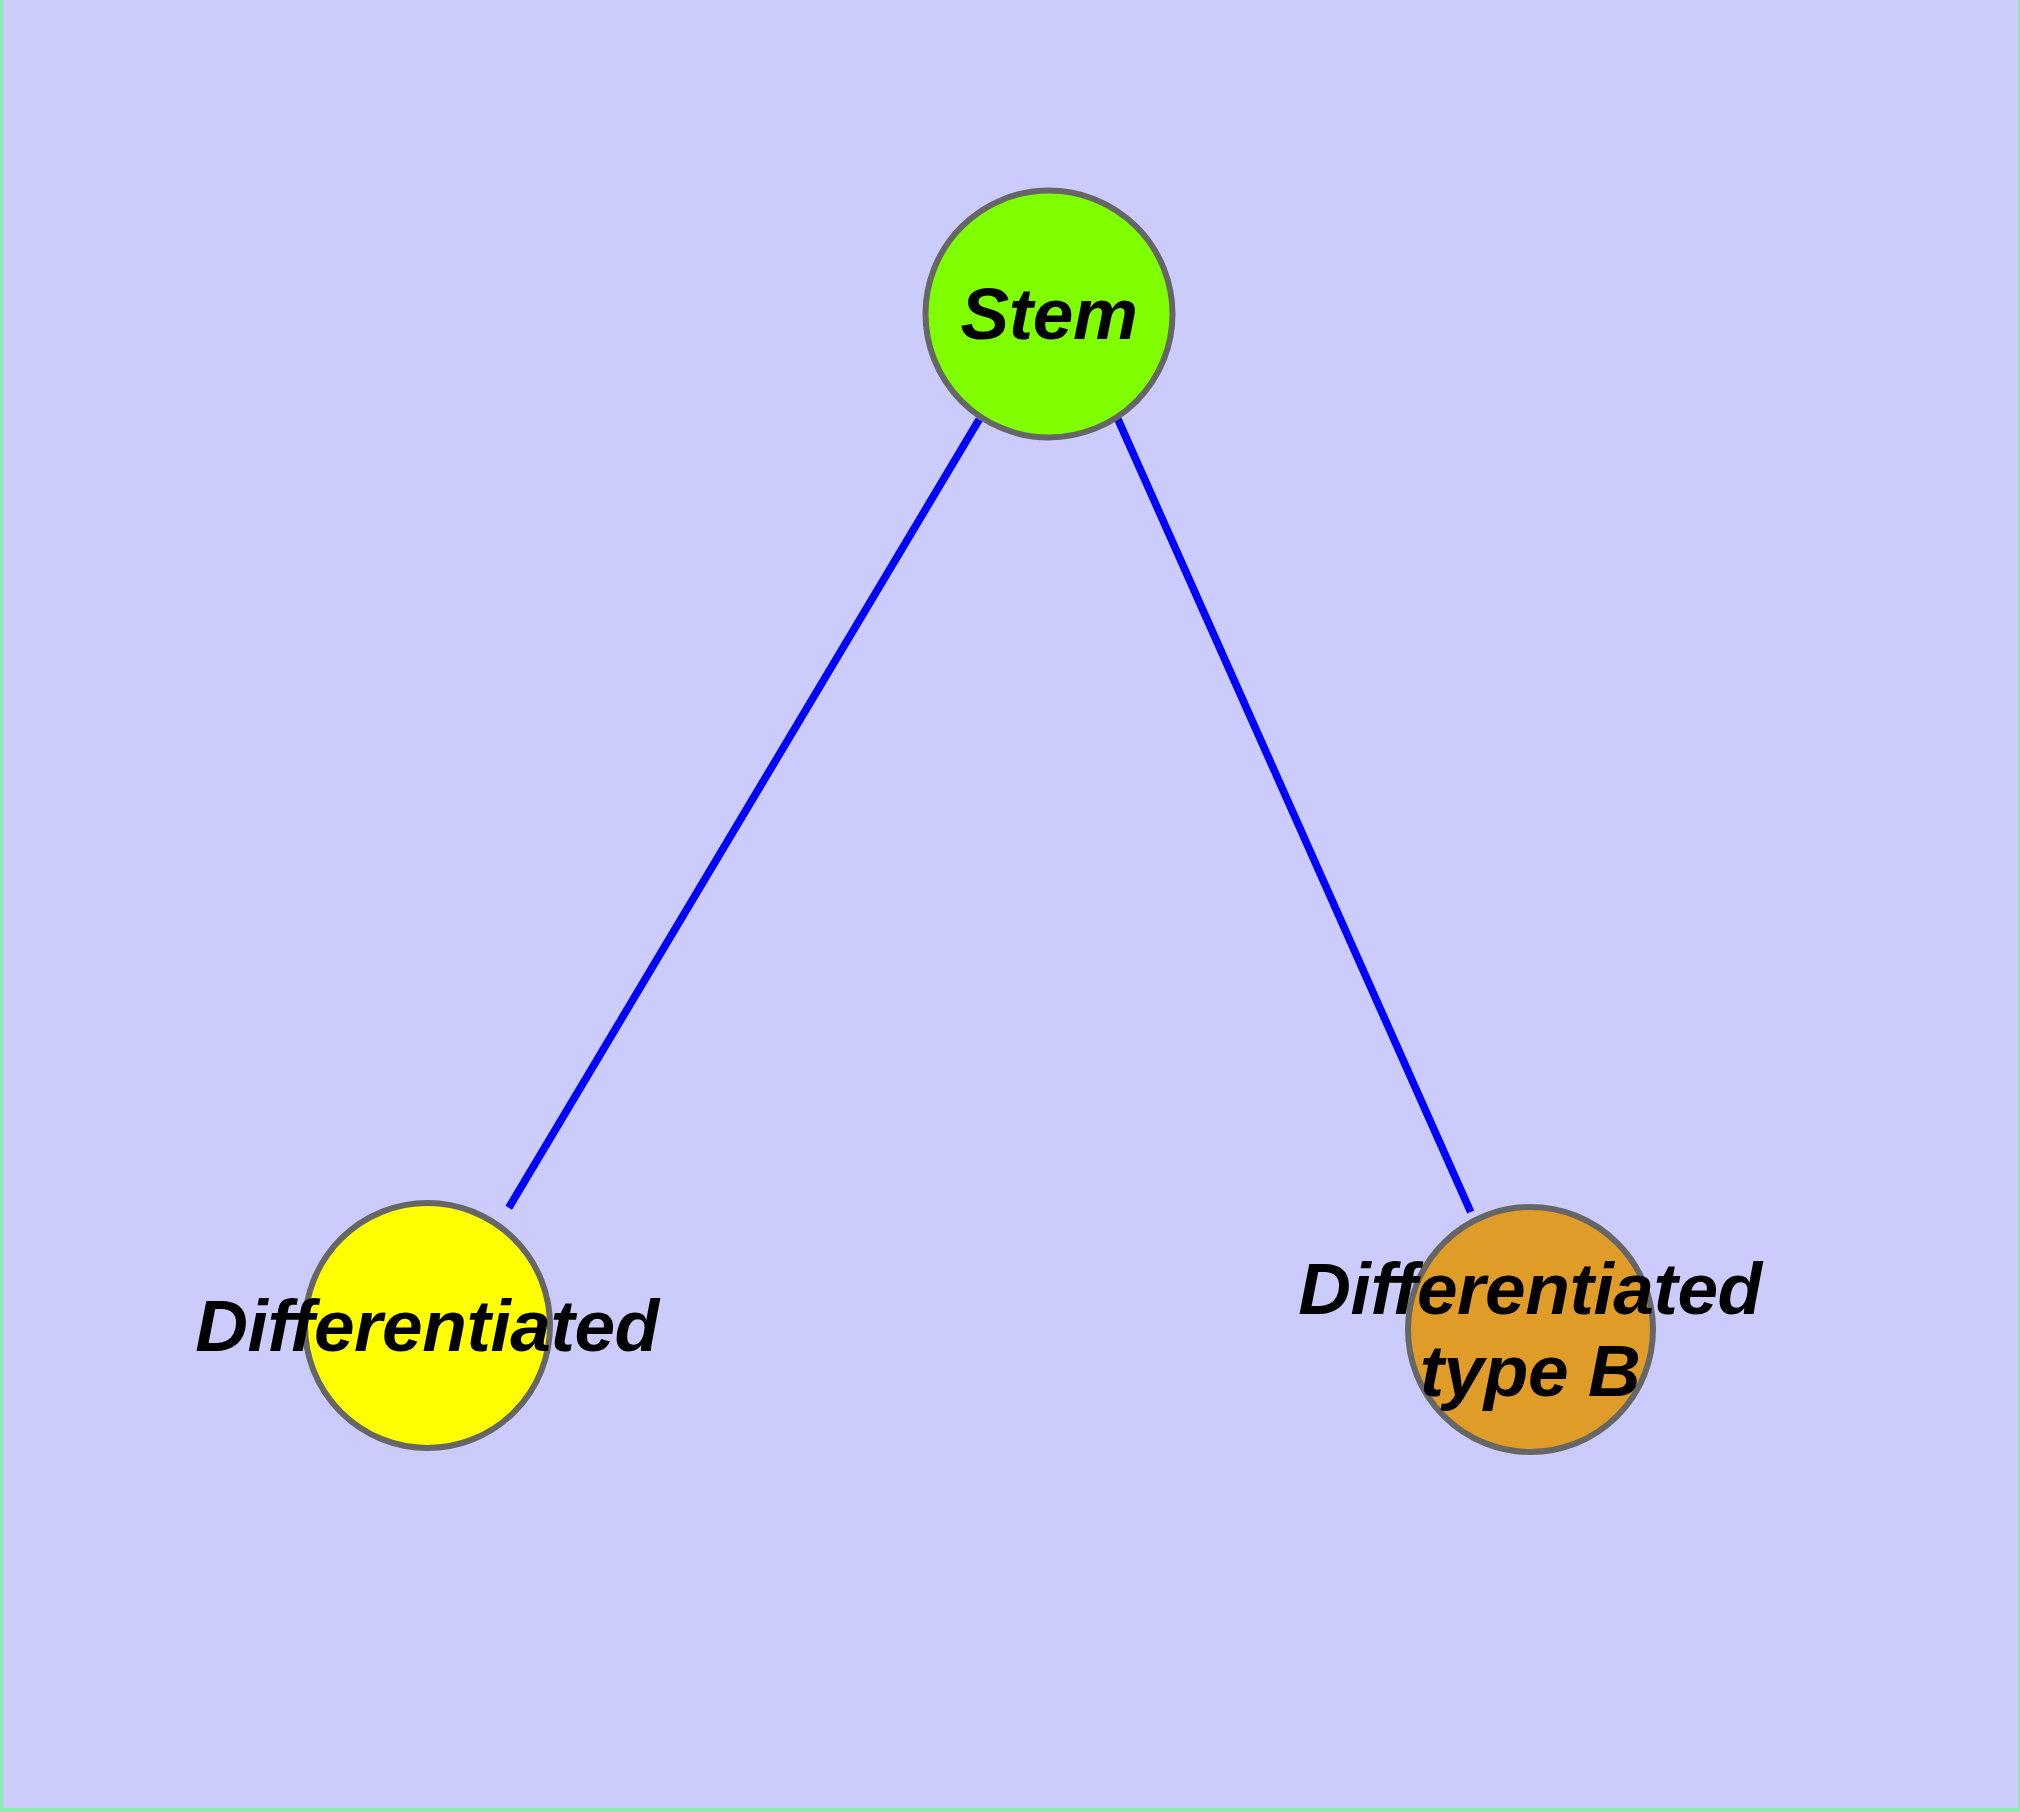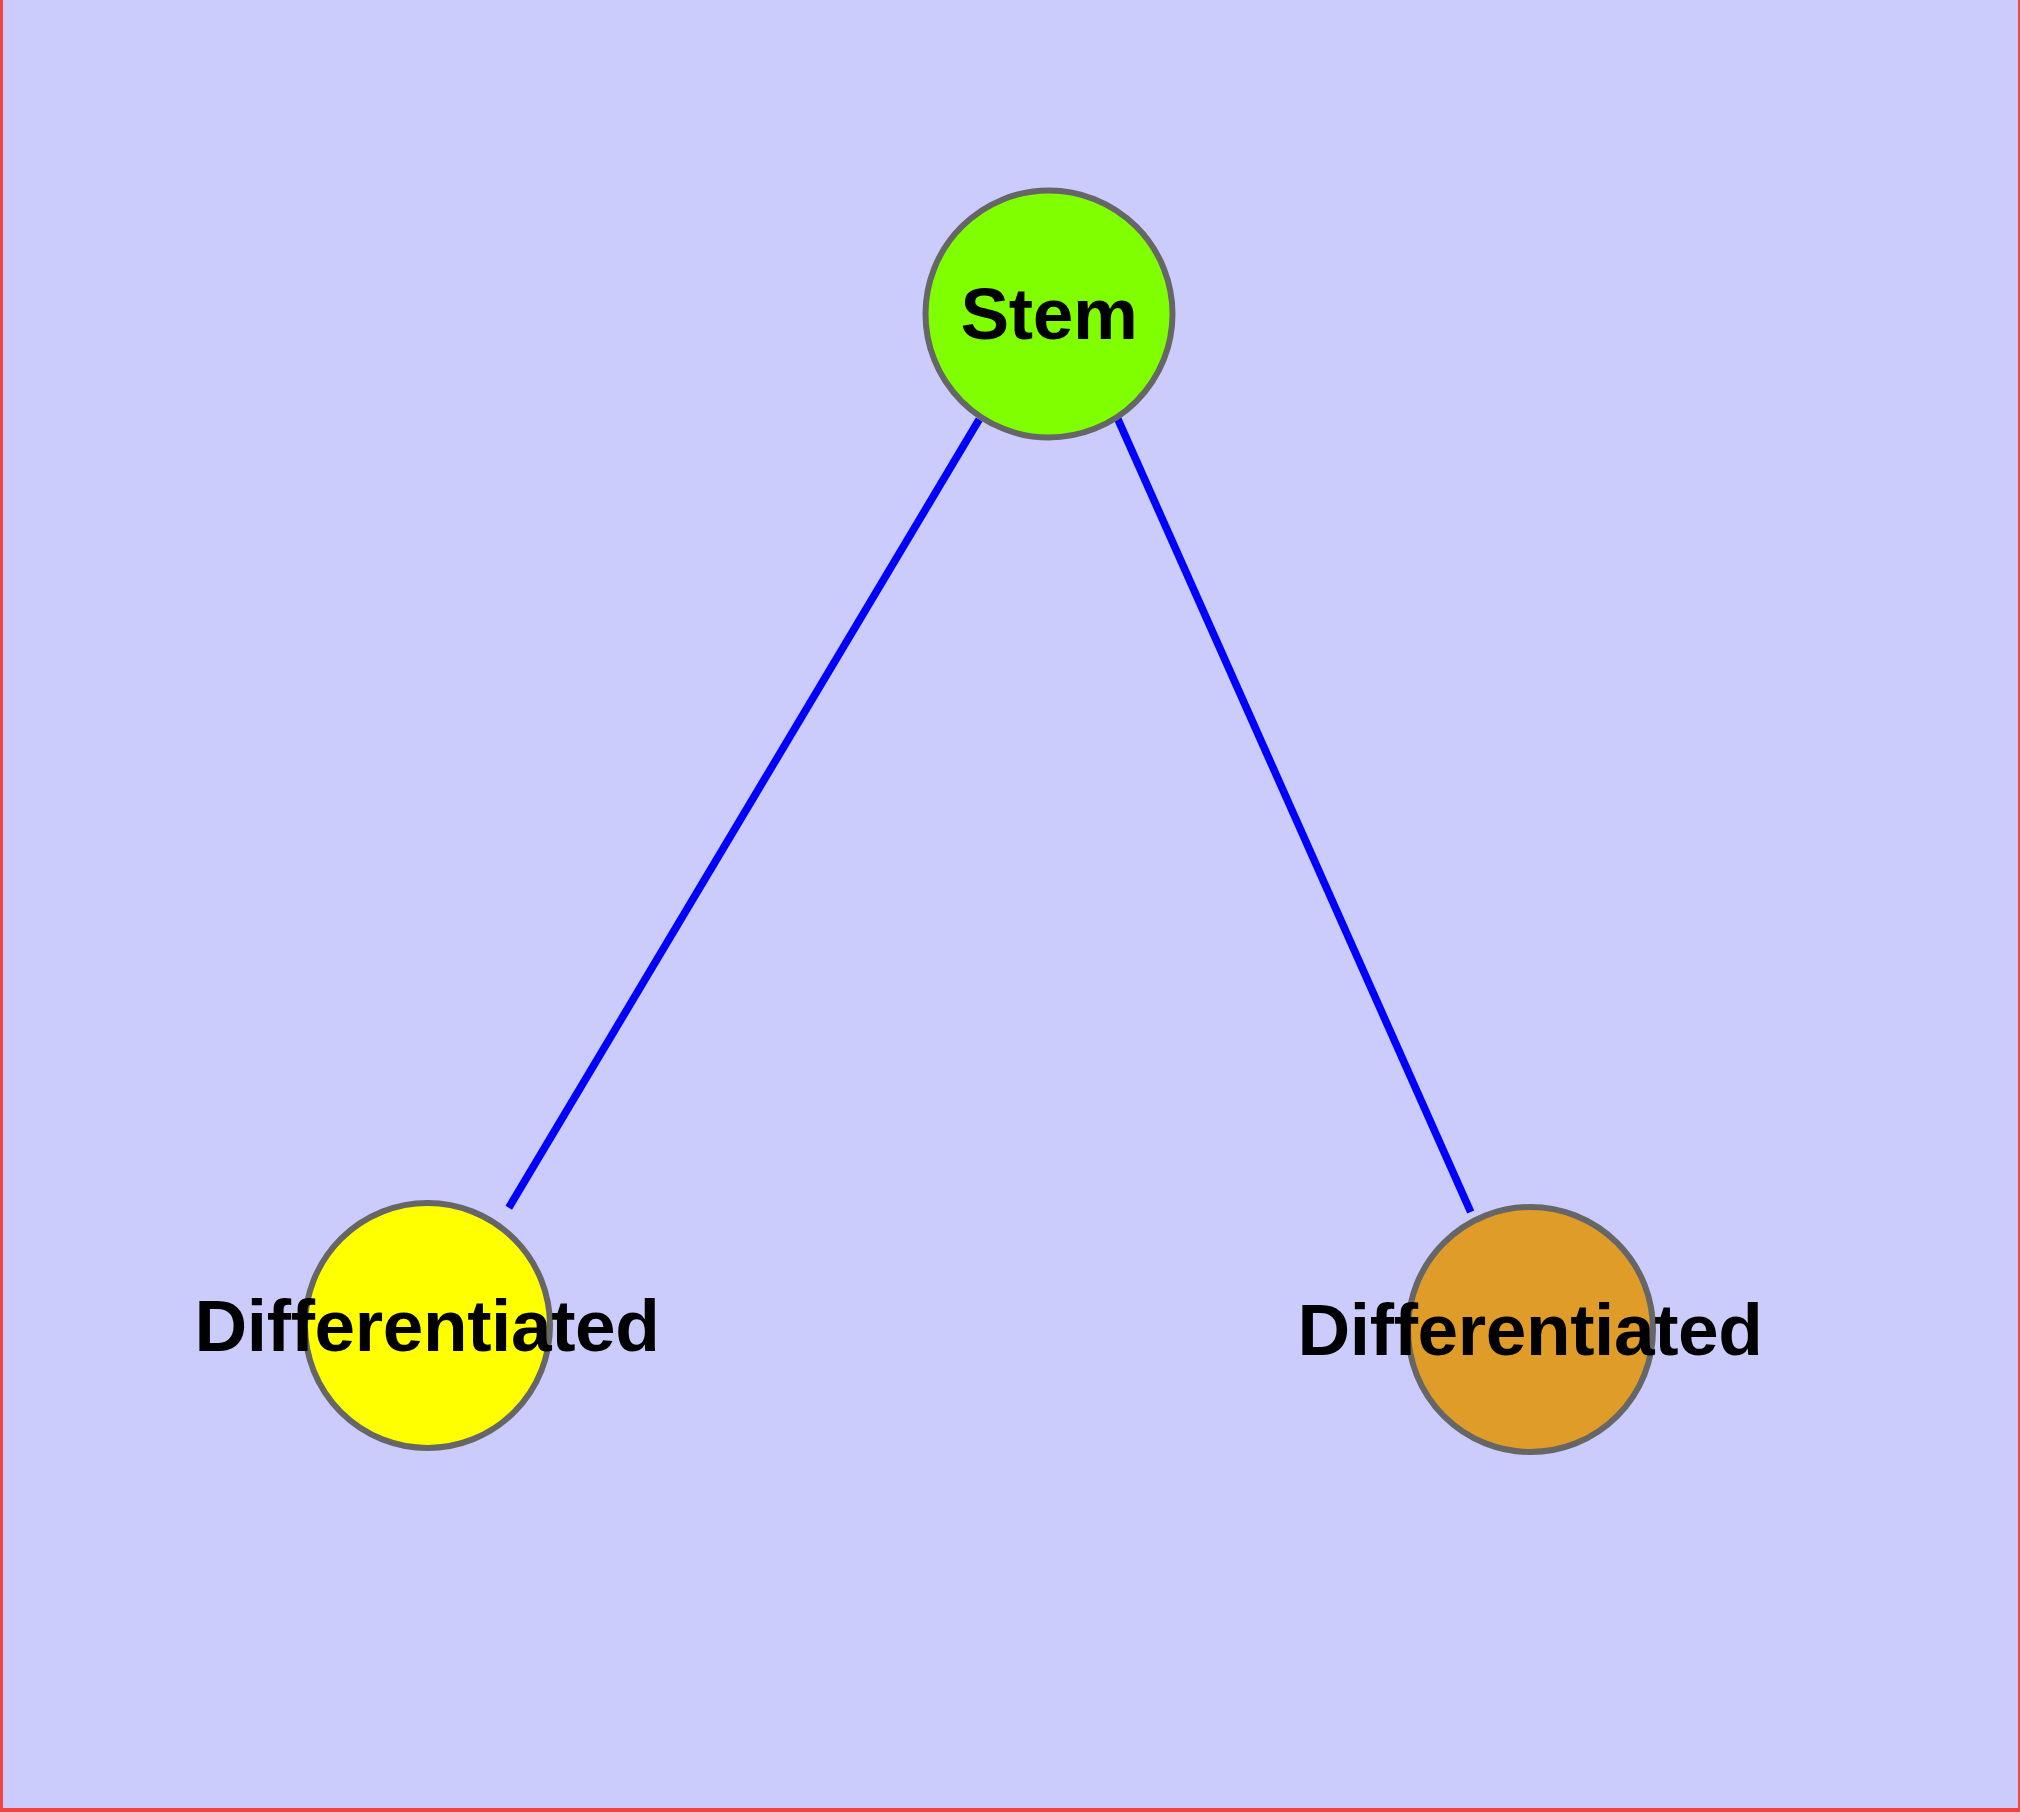--- a/index.html
+++ b/index.html
@@ -4,23 +4,24 @@
 <style>
   html, body {
     margin: 0;
     padding: 0;
     background: #ffffff;
   }
   #canvas {
     position: relative;
     width: 2021px;
     height: 1812px;
-    background: #ef4444;
+    background: #86efac;
     overflow: hidden;
     font-family: "Liberation Sans", sans-serif;
+    font-style: italic;
   }
   #plot-bg {
     position: absolute;
     left: 2.5px;
     top: 0px;
     width: 2015px;
     height: 1808px;
     background: #ccccfc;
   }
   #graph-svg {
@@ -116,17 +117,17 @@
     <div class="node-label">Stem</div>
   </div>
 
   <div class="node-group" id="node-type-a">
     <div class="node-circle"></div>
     <div class="node-label"><span>Differentiated</span><br></div>
   </div>
 
   <div class="node-group" id="node-type-b">
     <div class="node-circle"></div>
-    <div class="node-label"><span>Differentiated</span><br></div>
+    <div class="node-label"><span>Differentiated</span><br><span>type B</span></div>
   </div>
 
 </div>
 
 
 </body></html>

